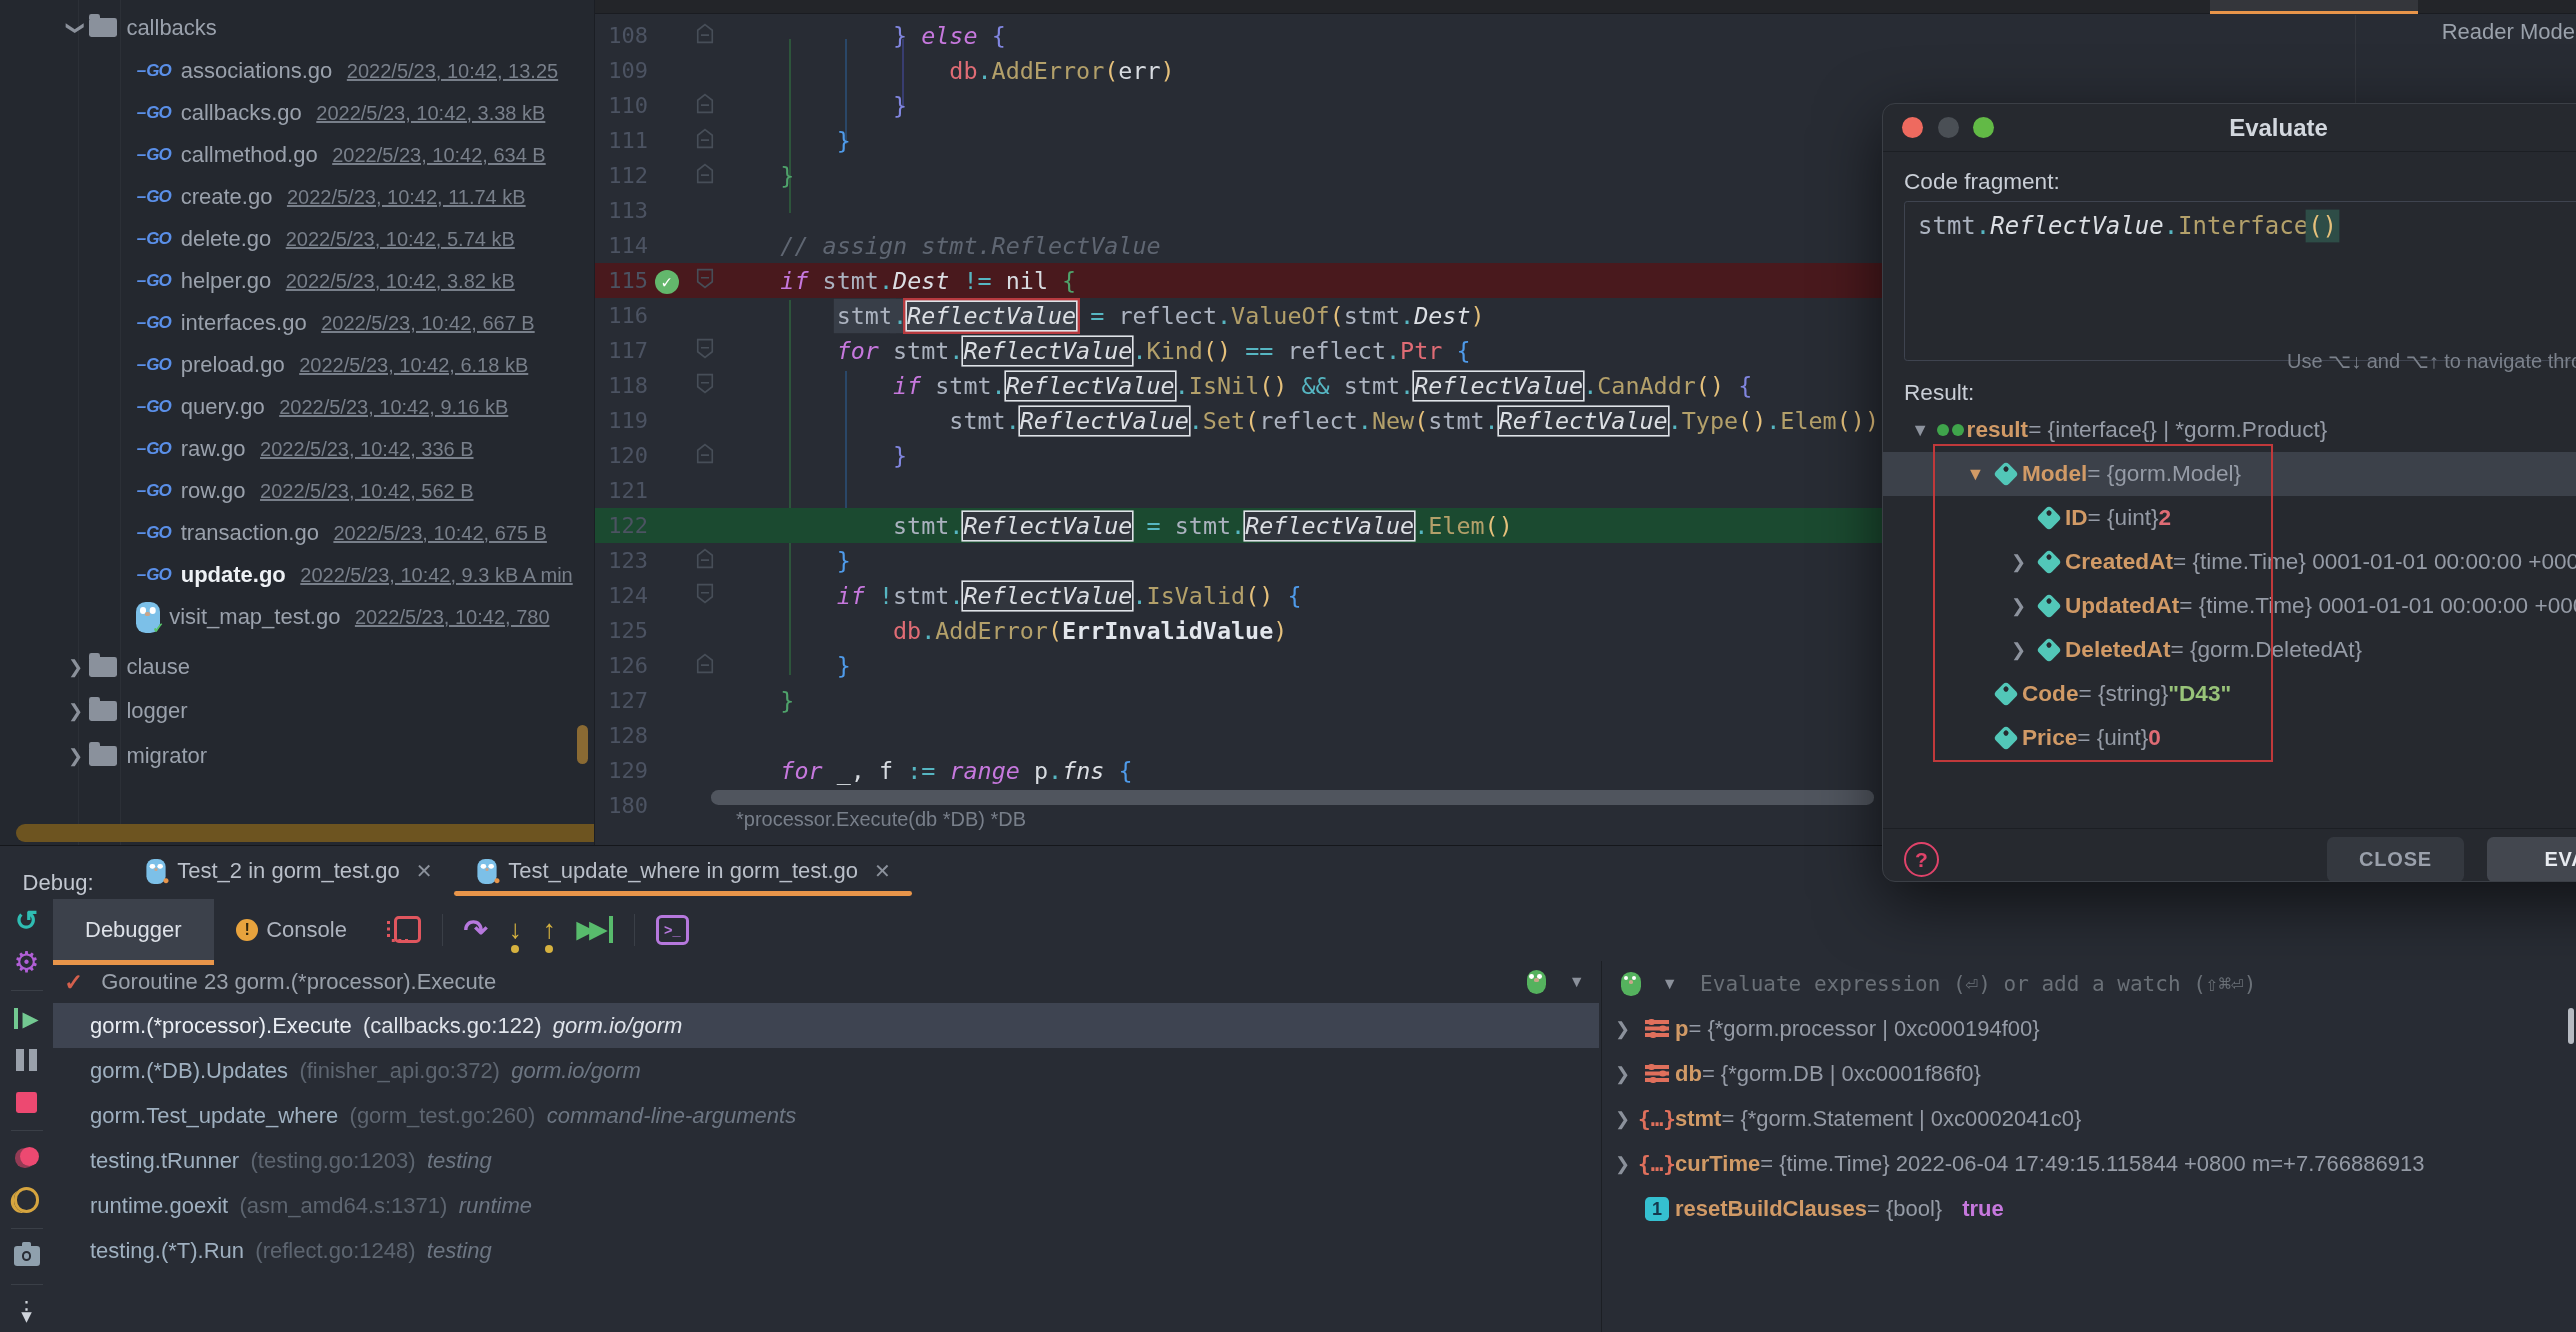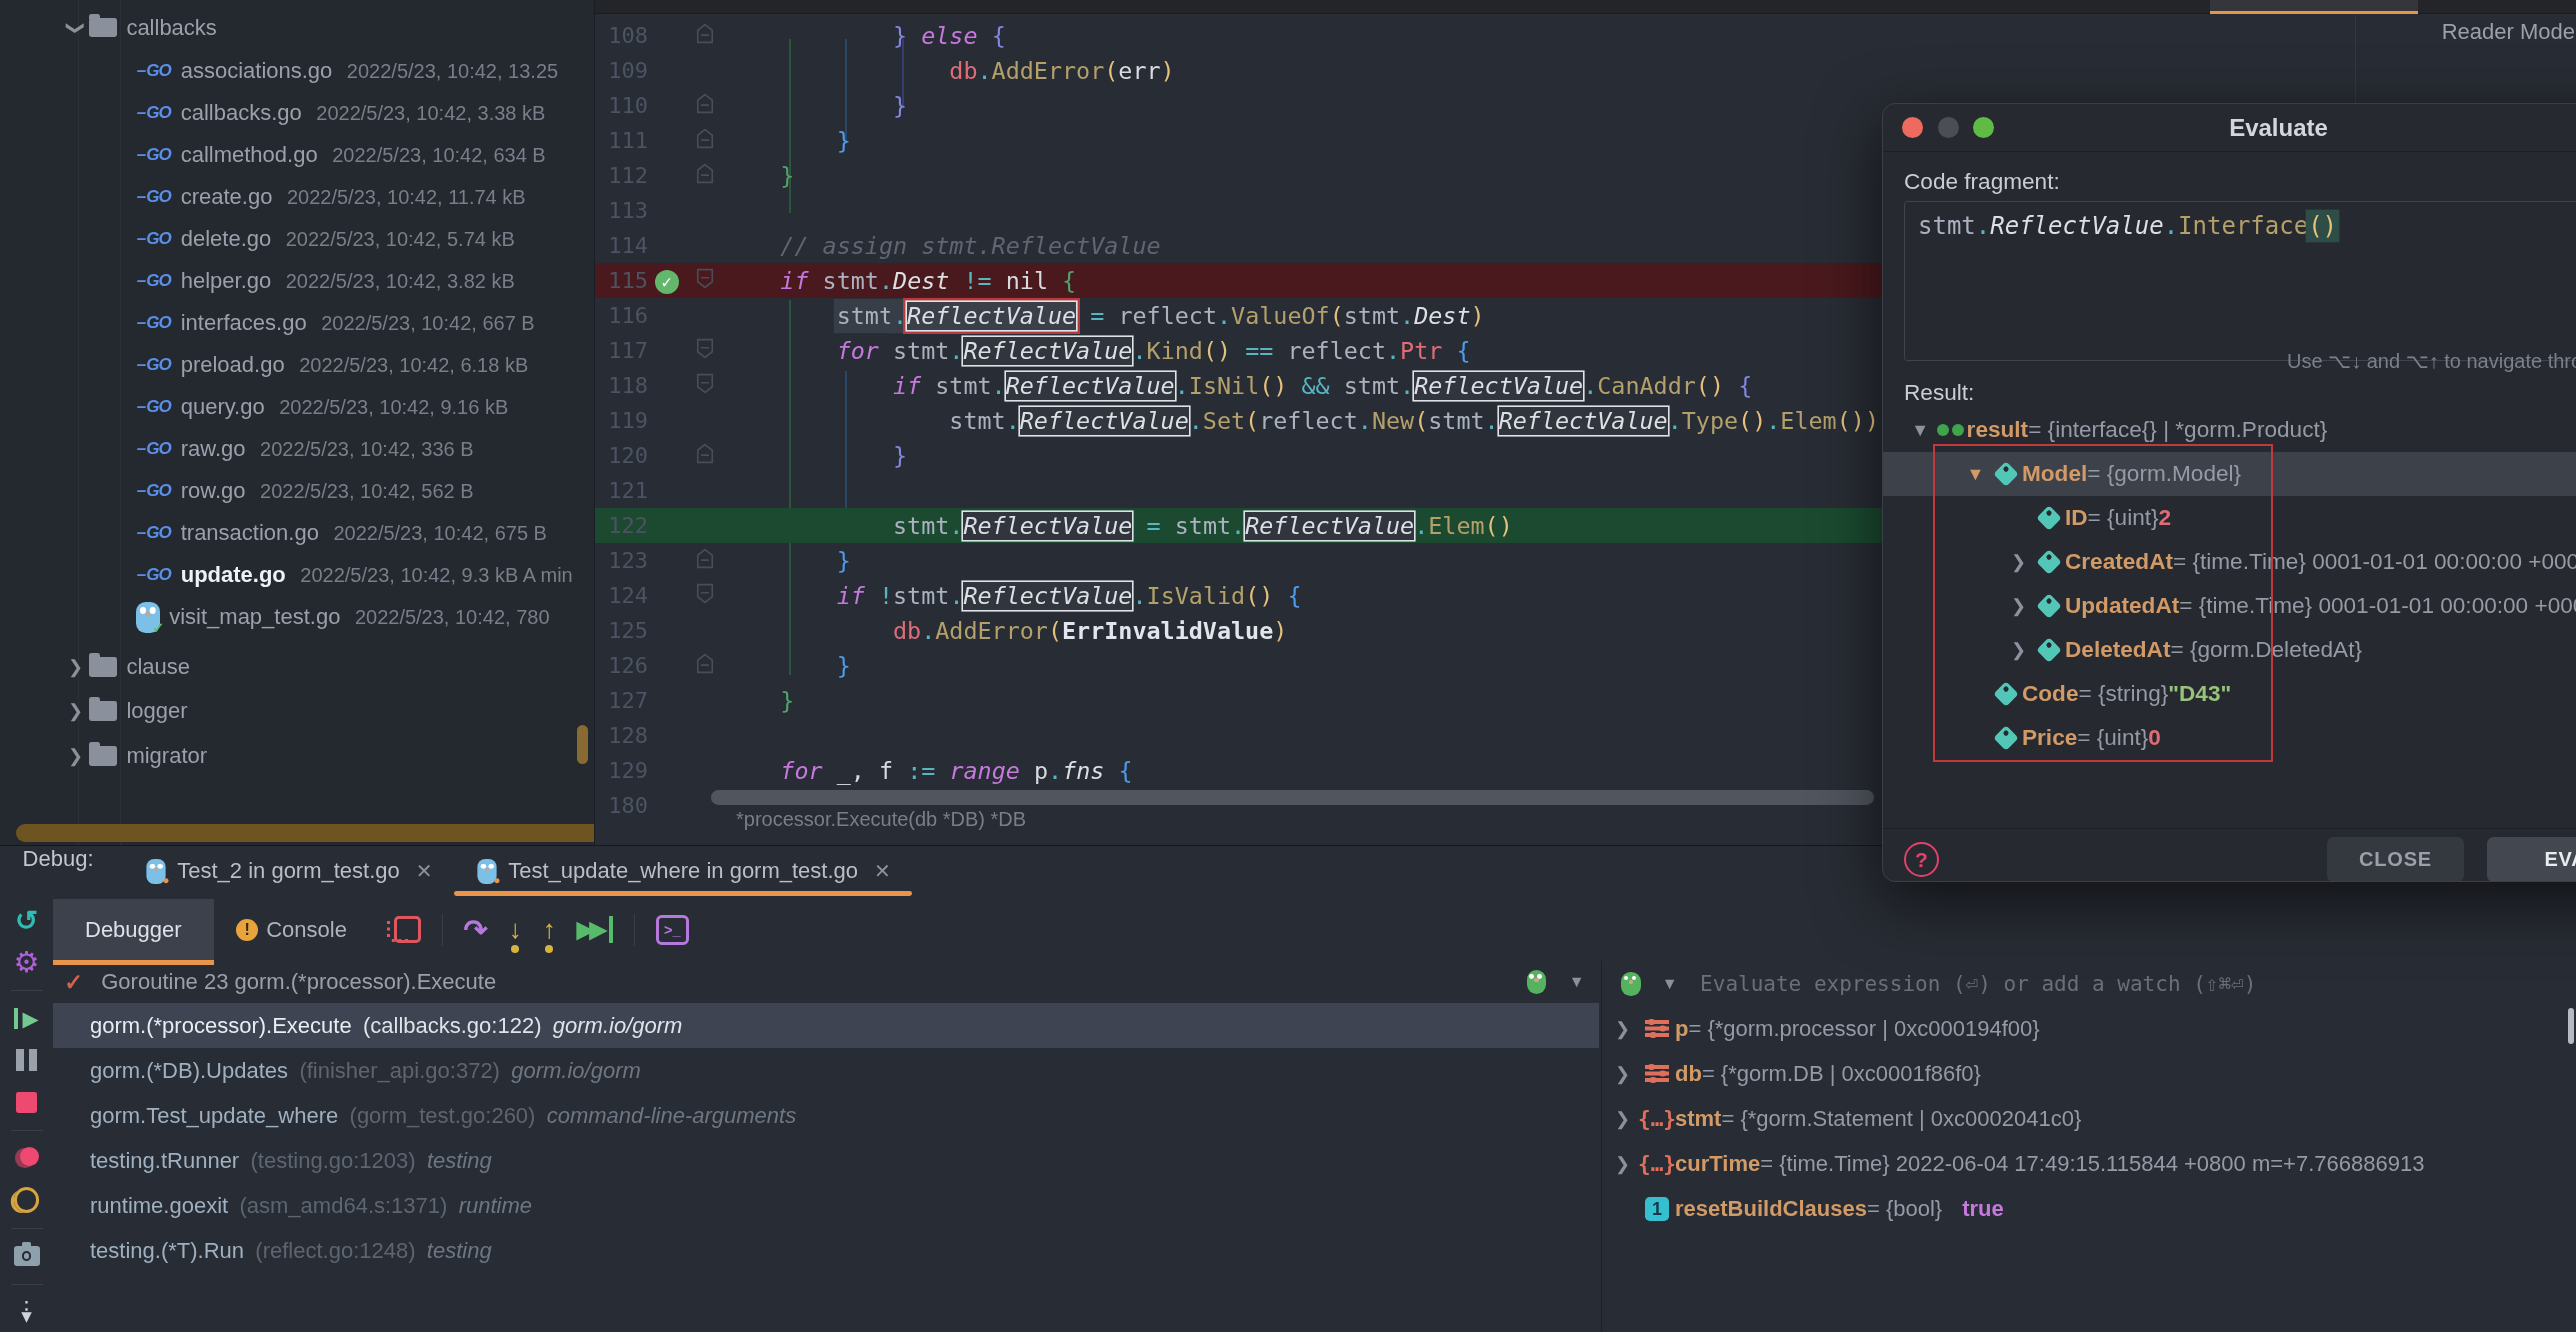--- a/index.html
+++ b/index.html
@@ -4,21 +4,21 @@
 <style>
   html,body{margin:0;padding:0;background:#17191d;}
   #app{position:relative;width:2576px;height:1332px;overflow:hidden;
        background:#282c34;font-family:"Liberation Sans",sans-serif;
        -webkit-font-smoothing:antialiased;color:#abb2bf;}
 
   
   #tree{position:absolute;left:0;top:0;width:594px;height:845px;background:#24282f;overflow:hidden;}
   .tree-guide{position:absolute;top:0;bottom:0;width:0.8px;background:#2c3037;}
   .trow{position:absolute;left:0;width:100%;height:42px;display:flex;align-items:center;font-size:22px;color:#9aa1ac;white-space:nowrap;}
-  .trow .meta{color:#787f8a;font-size:20px;margin-left:14.5px;}
+  .trow .meta{color:#787f8a;font-size:20px;margin-left:14.5px;text-decoration:underline;}
   .trow.open .fname{color:#eef1f5;font-weight:600;}
   .chev{color:#8b919b;font-size:18px;display:inline-block;transform:rotate(0deg);width:21px;text-align:center;}
   .chev.down{transform:rotate(90deg);}
   .folder-ico{display:inline-block;width:27.5px;height:19.4px;background:#8a919c;border-radius:2.4px;position:relative;margin:0 9.7px 0 3.2px;}
   .folder-ico::before{content:"";position:absolute;left:0;top:-4px;width:11.3px;height:5.7px;background:#8a919c;border-radius:2.4px 2.4px 0 0;}
   .go-ico{font-style:italic;font-weight:bold;color:#5a8fe8;font-size:17px;letter-spacing:-0.8px;width:42px;text-align:right;margin-right:9.7px;}
   .go-ico::before{content:"–";margin-right:0.8px;color:#5a8fe8;}
   .gopher{display:inline-block;position:relative;width:24px;height:31px;background:#7cc0e8;border-radius:9.7px;margin-right:9.7px;}
   .gopher::before{content:"";position:absolute;left:4px;top:5.7px;width:6.5px;height:6.5px;background:#fff;border-radius:50%;box-shadow:9.7px 0 0 #fff;}
   .gopher::after{content:"";position:absolute;left:9.7px;top:10.5px;width:4.8px;height:4px;background:#caa58a;border-radius:40%;}
@@ -61,21 +61,21 @@
   .tk-wht{color:#e2e6ec;font-weight:600;}
   .f-box{box-shadow:0 0 0 1.6px #dfe3e8;background:#31353d;}
   .f-boxr{box-shadow:0 0 0 1.6px #dfe3e8,0 0 0 4px #b73a3f;background:#3a3f48;}
   .f-sel{background:#383e48;box-shadow:0 0 0 3.2px #383e48;}
   .guide{position:absolute;width:1.6px;opacity:.9;}
   #ed-hscroll{position:absolute;left:116px;top:790px;width:1163px;height:14.5px;border-radius:7.3px;background:#50555e;}
   #context-hint{position:absolute;left:141px;top:808px;font-size:20px;color:#787f8a;}
 
   
   #debug{position:absolute;left:0;top:845px;width:2576px;height:488px;background:#282c34;border-top:1.6px solid #15171b;}
-  #sess-row{position:absolute;left:0;top:0;width:100%;height:50px;display:flex;align-items:flex-start;}
+  #sess-row{position:absolute;left:0;top:0;width:100%;height:50px;display:flex;align-items:flex-end;}
   #sess-label{font-size:22px;color:#c2c7d0;margin:0 29px 0 22.6px;}
   .sess-tab{position:relative;height:50px;display:flex;align-items:center;padding:0 21px;font-size:22px;color:#b9bfc9;white-space:nowrap;}
   .sess-tab .x{margin-left:16px;color:#8b919b;font-size:20px;}
   .sess-tab.active::after{content:"";position:absolute;left:0;right:0;bottom:0;height:4.8px;background:#e8954a;border-radius:2.4px;}
   #strip{position:absolute;left:0;top:53px;width:53px;bottom:0;display:flex;flex-direction:column;align-items:center;}
   .strip-ico{height:42px;display:flex;align-items:center;justify-content:center;width:100%;font-size:24px;}
   .strip-sep{width:32px;height:0;border-top:1.6px solid #3a3f47;margin:6.5px 0;}
   .ic-rerun{color:#2fbdb3;font-size:27.5px;font-weight:bold;}
   .ic-gear{color:#b15fd6;font-size:29px;}
   .ic-resume{color:#73c991;font-size:21px;border-left:4.8px solid #73c991;padding-left:4px;line-height:21px;}

